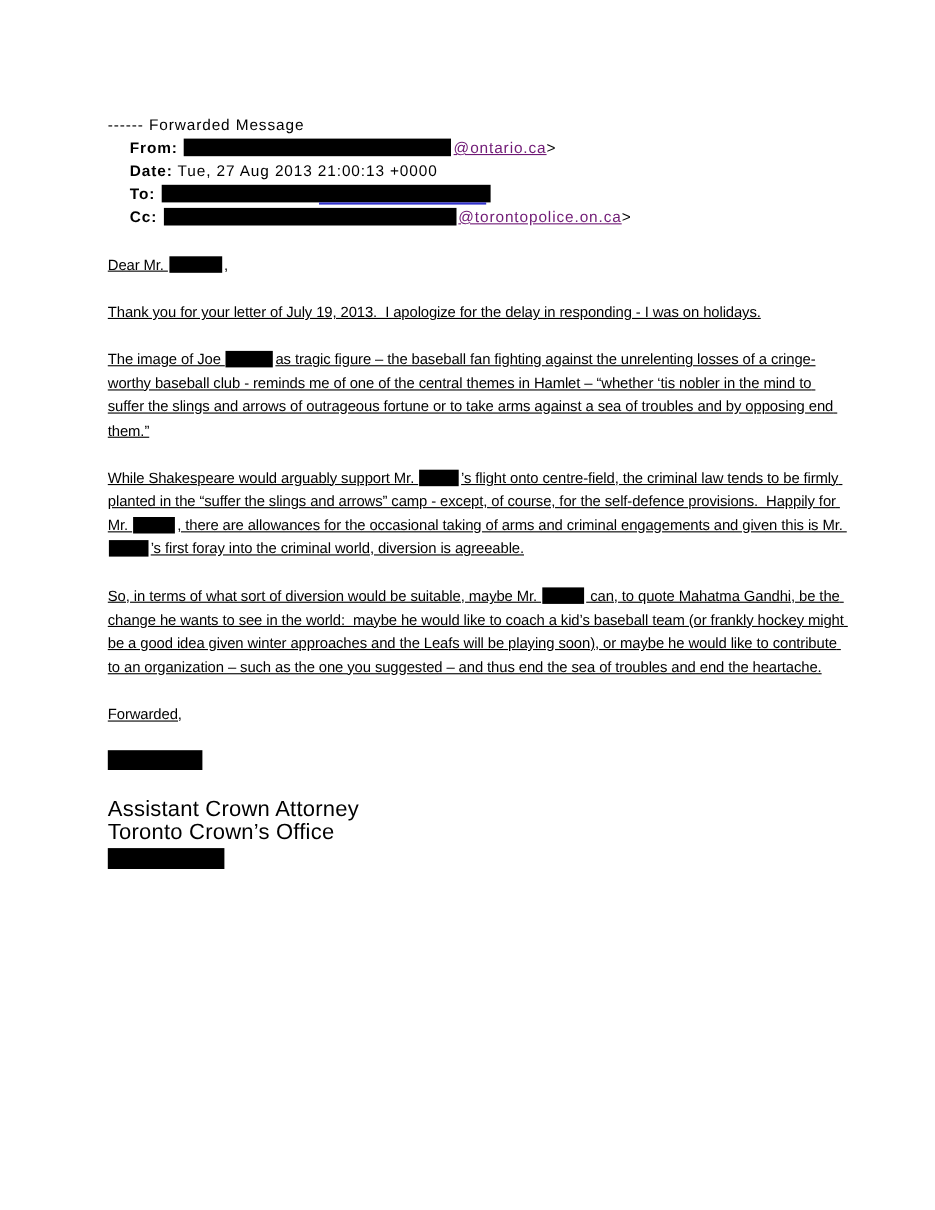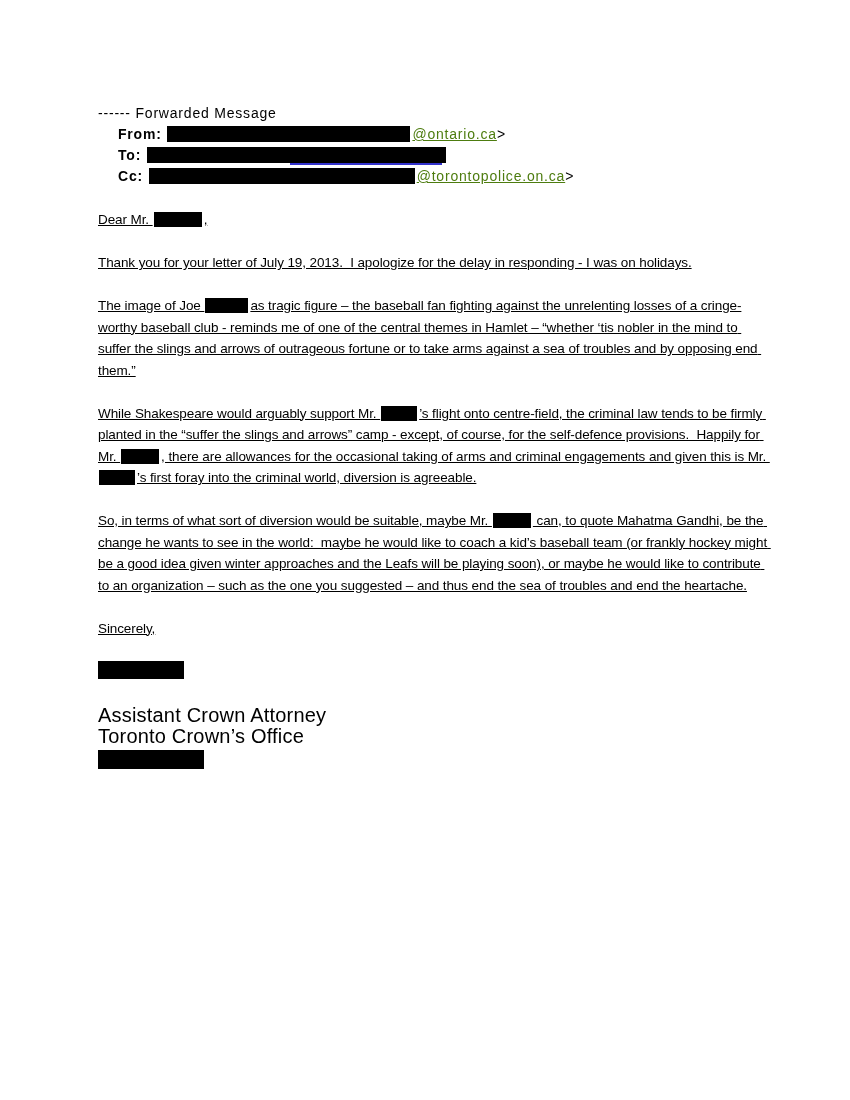--- a/index.html
+++ b/index.html
@@ -26,21 +26,21 @@
   
   .hdr {
     font-size: 14px;
     line-height: 21px;
     letter-spacing: 0.8px;
     margin-bottom: 22px;
   }
   .hline { white-space: nowrap; }
   .lbl { font-weight: bold; margin-left: 20px; }
   .link {
-    color: #4d7c0f;
+    color: #701a75;
     text-decoration: underline;
     cursor: pointer;
     margin-top: 24px;
   }
   
   .redact {
     display: inline-block;
     background: #000000;
     height: 15px;
     vertical-align: text-bottom;
@@ -91,40 +91,41 @@
 <body>
 
 <div class="page">
   <div class="content">
 
     <div class="hdr">
       <div class="hline"><span>------ Forwarded Message</span></div>
 
       <div class="hline"><span class="lbl">From:</span> <span class="redact hredact" style="width:243px"></span><span class="link">@ontario.ca</span><span>&gt;</span></div>
 
+      <div class="hline"><span class="lbl">Date:</span> <span>Tue, 27 Aug 2013 21:00:13 +0000</span></div>
 
       <div class="hline"><span class="lbl">To:</span> <span class="redact hredact to-redact" style="width:299px"><i class="to-underline"></i></span></div>
 
       <div class="hline"><span class="lbl">Cc:</span> <span class="redact hredact" style="width:266px"></span><span class="link">@torontopolice.on.ca</span><span>&gt;</span></div>
 
     </div>
 
     <div class="body-txt">
       <p><span>Dear Mr. </span><span class="redact" style="width:48px"></span><span>,</span></p>
 
       <p>Thank you for your letter of July 19, 2013.  I apologize for the delay in responding - I was on holidays.</p>
 
 
       <p><span>The image of Joe </span><span class="redact" style="width:43px"></span><span>as tragic figure – the baseball fan fighting against the unrelenting losses of a cringe-worthy baseball club - reminds me of one of the central themes in Hamlet – “whether ‘tis nobler in the mind to suffer the slings and arrows of outrageous fortune or to take arms against a sea of troubles and by opposing end them.”</span></p>
 
       <p><span>While Shakespeare would arguably support Mr. </span><span class="redact" style="width:36px"></span><span>’s flight onto centre-field, the criminal law tends to be firmly planted in the “suffer the slings and arrows” camp - except, of course, for the self-defence provisions.  Happily for Mr. </span><span class="redact" style="width:38px"></span><span>, there are allowances for the occasional taking of arms and criminal engagements and given this is Mr. </span><span class="redact" style="width:36px"></span><span>’s first foray into the criminal world, diversion is agreeable.</span></p>
 
       <p><span>So, in terms of what sort of diversion would be suitable, maybe Mr. </span><span class="redact" style="width:38px"></span><span> can, to quote Mahatma Gandhi, be the change he wants to see in the world:  maybe he would like to coach a kid’s baseball team (or frankly hockey might be a good idea given winter approaches and the Leafs will be playing soon), or maybe he would like to contribute to an organization – such as the one you suggested – and thus end the sea of troubles and end the heartache.</span></p>
 
-      <p>Sincerely,</p>
+      <p>Forwarded,</p>
 
       <div class="block-redact sig-redact"></div>
 
       <div class="sig">
         <div>Assistant Crown Attorney</div>
         <div>Toronto Crown’s Office</div>
         <div class="block-redact bottom-redact"></div>
       </div>
     </div>
 

